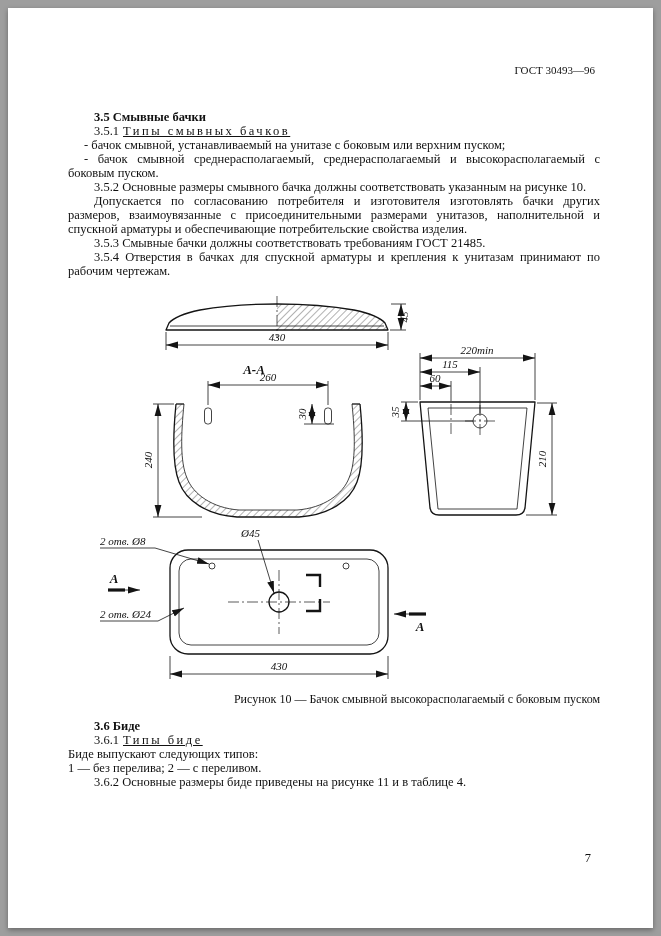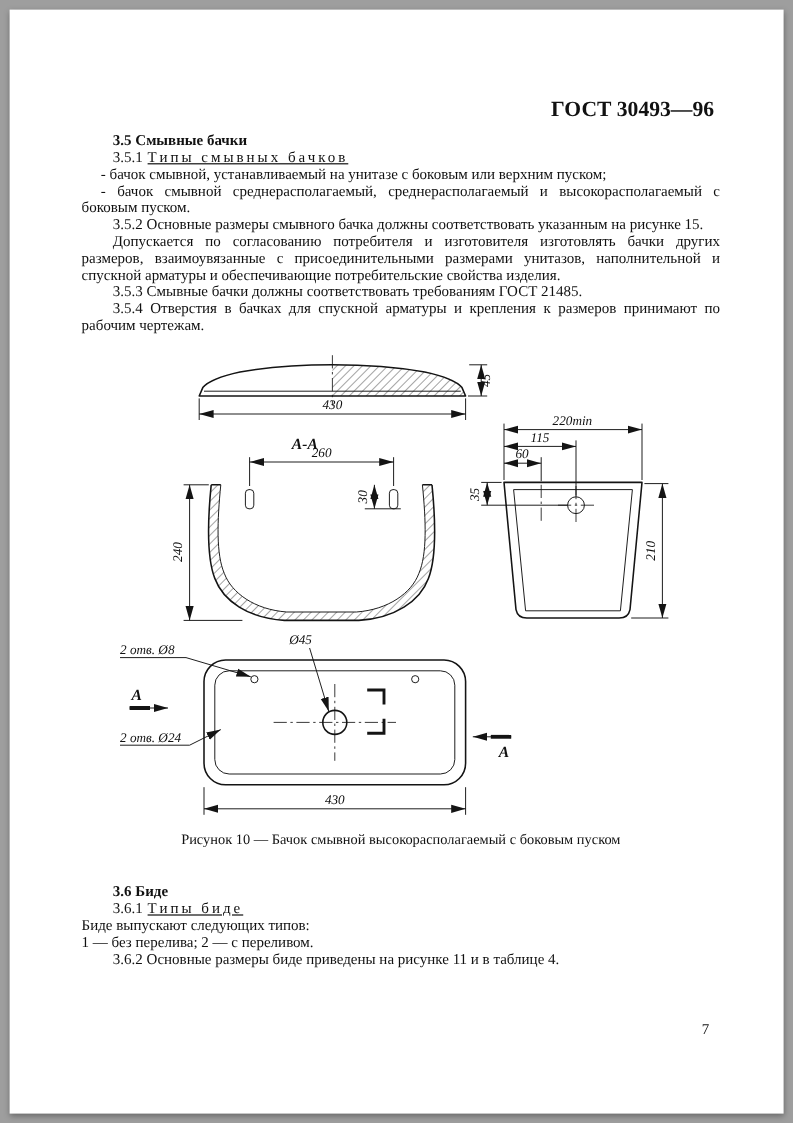--- a/index.html
+++ b/index.html
@@ -1,31 +1,31 @@
 <!DOCTYPE html>
 <html><head>
 <meta charset="utf-8">
 <style>
   * { margin:0; padding:0; box-sizing:border-box; }
   html,body { width:661px; height:936px; }
   body { background:#9e9e9e; font-family:"Liberation Serif", serif; color:#111; }
   .page { position:absolute; left:8px; top:8px; width:645px; height:920px; background:#ffffff;
           box-shadow:0 2px 5px rgba(0,0,0,.35); overflow:hidden; }
-  .hdr { position:absolute; top:73px; right:58px; font-weight:bold; font-size:18px; }
+  .hdr { position:absolute; top:56px; right:58px; font-weight:normal; font-size:11px; }
   .content { position:absolute; top:102px; left:60px; width:532px; font-size:12.5px;
              line-height:14px; text-align:justify; }
   p { margin:0; }
   .ind { text-indent:26px; }
   .li  { text-indent:16px; }
   .b   { font-weight:bold; }
   .sp  { letter-spacing:2.5px; margin-left:4px;text-decoration:underline; }
   .figwrap { margin-top:4px; }
   svg.draw { display:block; margin-left:30px; }
-  .caption { text-align:center; font-size:12px; margin-top:6px; }
-  .sec36 { margin-top:30px; }
+  .caption { text-align:right; font-size:12px; margin-top:6px; }
+  .sec36 { margin-top:13px; }
   .pagenum { position:absolute; right:62px; bottom:62px; font-size:12.5px; }
 
   
   .thick { stroke:#141414; stroke-width:1.3; fill:none; stroke-linejoin:round; }
   .thin  { stroke:#141414; stroke-width:0.8; fill:none; }
   .dimln { stroke:#141414; stroke-width:0.8; fill:none;
            marker-start:url(#arr); marker-end:url(#arr); }
   .lead  { stroke:#141414; stroke-width:0.8; fill:none; marker-end:url(#arr); }
   .cdash { stroke:#141414; stroke-width:0.7; fill:none; stroke-dasharray:11 3 2 3; }
   .heavy { stroke:#141414; stroke-width:3.2; fill:none; }
@@ -39,24 +39,24 @@
 
 <div class="page">
 
   <div class="hdr">ГОСТ 30493—96</div>
 
   <div class="content">
     <p class="ind b">3.5 Смывные бачки</p>
     <p class="ind"><span>3.5.1</span><span class="sp">Типы смывных бачков</span></p>
     <p class="li">- бачок смывной, устанавливаемый на унитазе с боковым или верхним пуском;</p>
     <p class="li">- бачок смывной среднерасполагаемый, среднерасполагаемый и высокорасполагаемый с боковым пуском.</p>
-    <p class="ind">3.5.2 Основные размеры смывного бачка должны соответствовать указанным на рисунке 15.</p>
+    <p class="ind">3.5.2 Основные размеры смывного бачка должны соответствовать указанным на рисунке 10.</p>
     <p class="ind">Допускается по согласованию потребителя и изготовителя изготовлять бачки других размеров, взаимоувязанные с присоединительными размерами унитазов, наполнительной и спускной арматуры и обеспечивающие потребительские свойства изделия.</p>
     <p class="ind">3.5.3 Смывные бачки должны соответствовать требованиям ГОСТ 21485.</p>
-    <p class="ind">3.5.4 Отверстия в бачках для спускной арматуры и крепления к размеров принимают по рабочим чертежам.</p>
+    <p class="ind">3.5.4 Отверстия в бачках для спускной арматуры и крепления к унитазам принимают по рабочим чертежам.</p>
 
     <div class="figwrap">
       <svg class="draw" width="500" height="404" viewBox="0 0 500 404" aria-label="technical drawing">
         <defs>
           <pattern id="hatch" patternUnits="userSpaceOnUse" width="5" height="5" patternTransform="rotate(45)">
             <line x1="0" y1="0" x2="0" y2="5" stroke="#222" stroke-width="0.7"></line>
           </pattern>
           <marker id="arr" markerUnits="userSpaceOnUse" markerWidth="12" markerHeight="8" viewBox="0 0 12 8" refX="12" refY="4" orient="auto-start-reverse">
             <path d="M0,0.6 L12,4 L0,7.4 Z" fill="#141414"></path>
           </marker>

